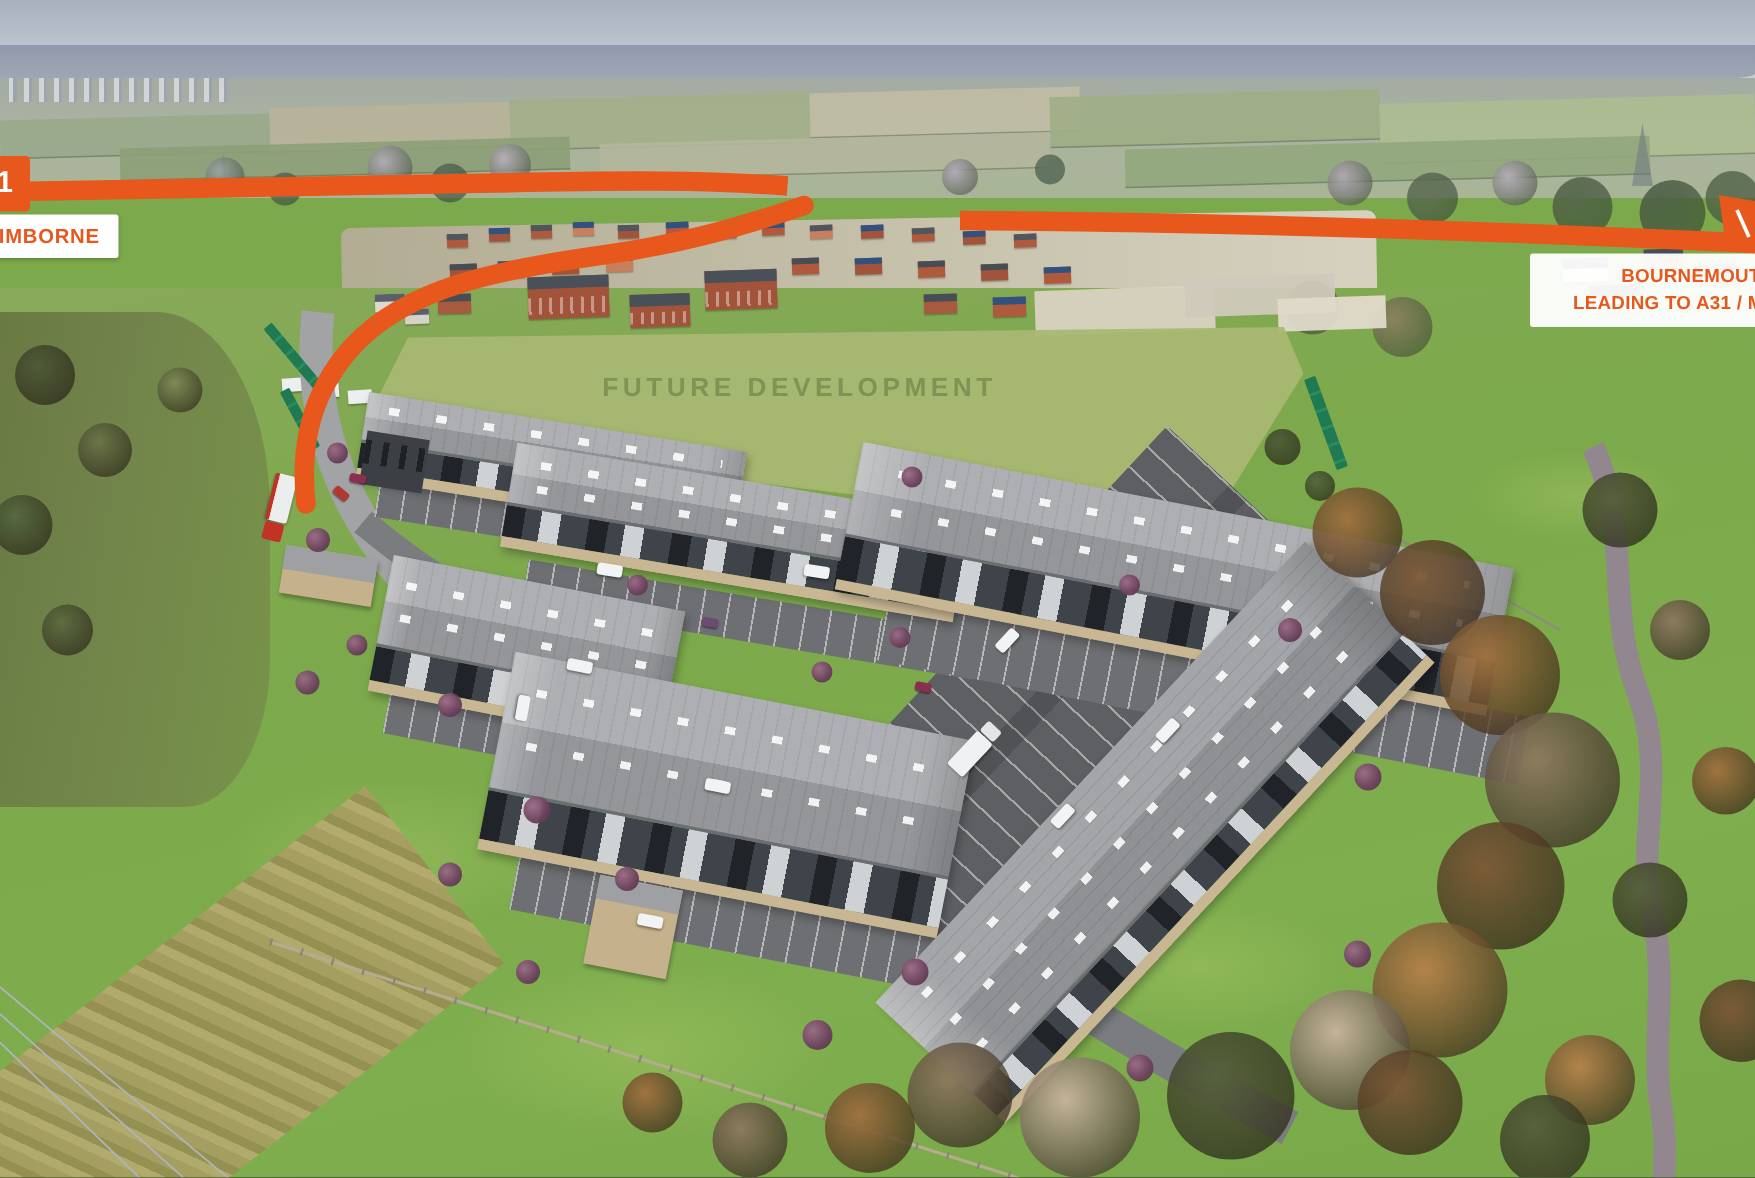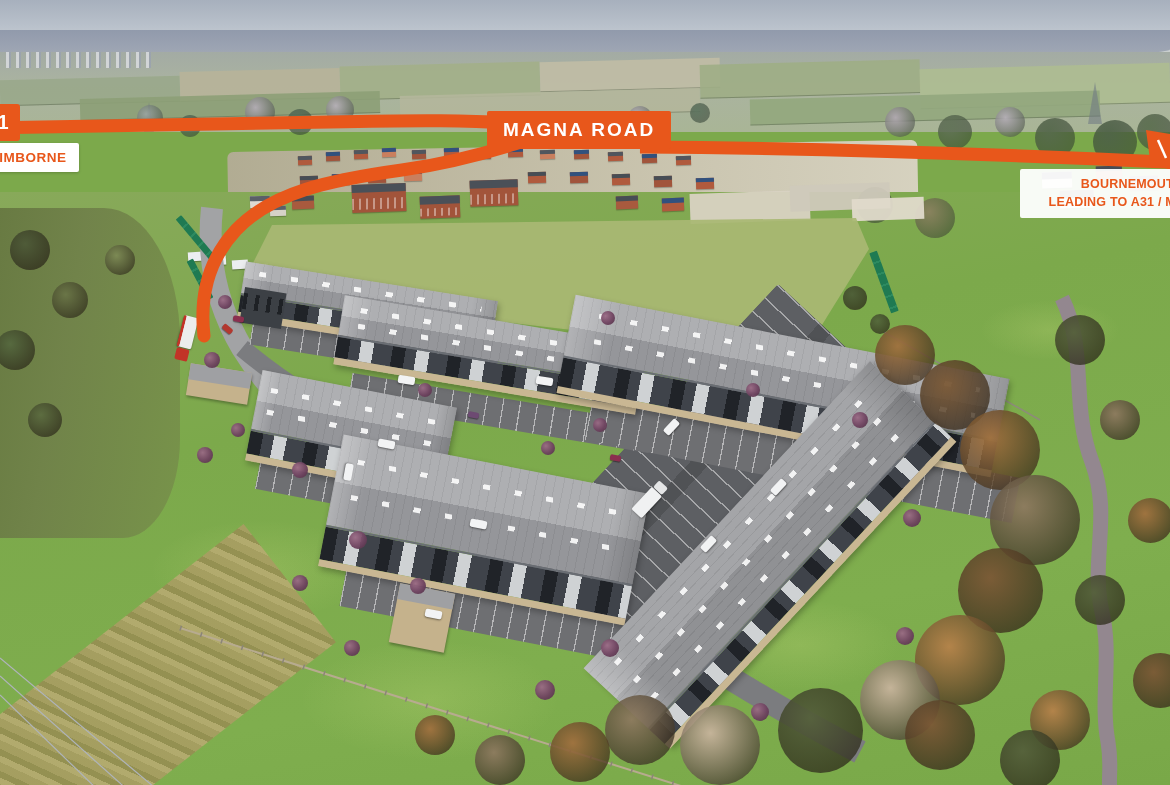--- a/index.html
+++ b/index.html
@@ -136,20 +136,21 @@
   <div class="person"></div>
 
   <div class="grass"></div>
   <div class="scrubleft"></div>
   <div class="roughband" style="left:-50px;top:625px;width:380px;height:150px;transform:rotate(-38deg);
       background:repeating-linear-gradient(63deg,#a89d62 0 8px,#b6aa70 8px 14px,#968e52 14px 20px)"></div>
 
   <svg id="polysvg" viewBox="0 0 1170 785">
     <polygon points="253,263 272,225 856,218 869,249 804,354 640,338 470,318 320,300 272,283" fill="#A9B873" fill-opacity="0.93"></polygon>
   </svg>
+  <div class="future-label">FUTURE DEVELOPMENT</div>
 
   <svg id="groundsvg" viewBox="0 0 1170 785" fill="none">
     <path d="M 212 208 C 207 255 215 302 242 348 C 258 374 276 396 300 416" stroke="#a2a3a5" stroke-width="22"></path>
     <path d="M 300 416 C 360 470 430 515 505 557 C 575 596 640 628 705 662" stroke="#7b7c7f" stroke-width="28"></path>
     <path d="M 705 662 C 745 688 800 720 860 752" stroke="#7b7c7f" stroke-width="24"></path>
     <path d="M 505 557 C 550 535 600 515 645 502" stroke="#7b7c7f" stroke-width="18"></path>
     <path d="M 242 348 C 290 388 330 410 370 428" stroke="#7b7c7f" stroke-width="18"></path>
     <path d="M 1062 298 C 1088 352 1070 404 1092 462 C 1112 516 1090 560 1102 612 C 1112 656 1100 700 1108 742 C 1112 766 1108 778 1110 792" stroke="#93878f" stroke-width="15"></path>
     <path d="M 180 628 L 700 792" stroke="#b7ab8f" stroke-width="2"></path>
     <path d="M 180 628 L 700 792" stroke="#8b8578" stroke-width="5" stroke-dasharray="1.5 20"></path>
@@ -227,21 +228,20 @@
   <svg id="overlaysvg" viewBox="0 0 1170 785" fill="none">
     <path d="M -12 128 L 330 122 C 420 120 470 120 525 124" stroke="#E8571B" stroke-width="13"></path>
     <path d="M 640 147 C 800 148 1000 154 1185 163" stroke="#E8571B" stroke-width="13"></path>
     <path d="M 204 336 C 199 292 210 258 236 230 C 272 192 330 180 402 170 C 452 163 492 152 536 137" stroke="#E8571B" stroke-width="13" stroke-linecap="round"></path>
     <polygon points="1146,130 1170,134 1170,170 1150,160" fill="#E8571B"></polygon>
     <path d="M 1158 140 L 1166 158" stroke="#ffffff" stroke-width="2.5"></path>
   </svg>
 
   <div class="badge-a31">A31</div>
   <div class="label-wimborne">WIMBORNE</div>
-  <div class="label-magna">MAGNA ROAD</div>
   <div class="label-bournemouth">
     <span style="position:static;display:block">BOURNEMOUTH</span>
     <span style="position:static;display:block">LEADING TO A31 / M3</span>
   </div>
 <div class="patch" style="left: 0px; top: 78px; width: 180px; height: 26px; background: rgb(154, 169, 139); transform: rotate(-1.5deg);"></div>
     <div class="patch" style="left: 180px; top: 70px; width: 160px; height: 30px; background: rgb(184, 180, 154); transform: rotate(-1.5deg);"></div>
     <div class="patch" style="left: 340px; top: 64px; width: 200px; height: 34px; background: rgb(163, 176, 137); transform: rotate(-1.5deg);"></div>
     <div class="patch" style="left: 540px; top: 60px; width: 180px; height: 30px; background: rgb(193, 189, 166); transform: rotate(-1.5deg);"></div>
     <div class="patch" style="left: 700px; top: 62px; width: 220px; height: 34px; background: rgb(159, 174, 134); transform: rotate(-1.5deg);"></div>
     <div class="patch" style="left: 920px; top: 66px; width: 250px; height: 40px; background: rgb(174, 189, 146); transform: rotate(-1.5deg);"></div>

